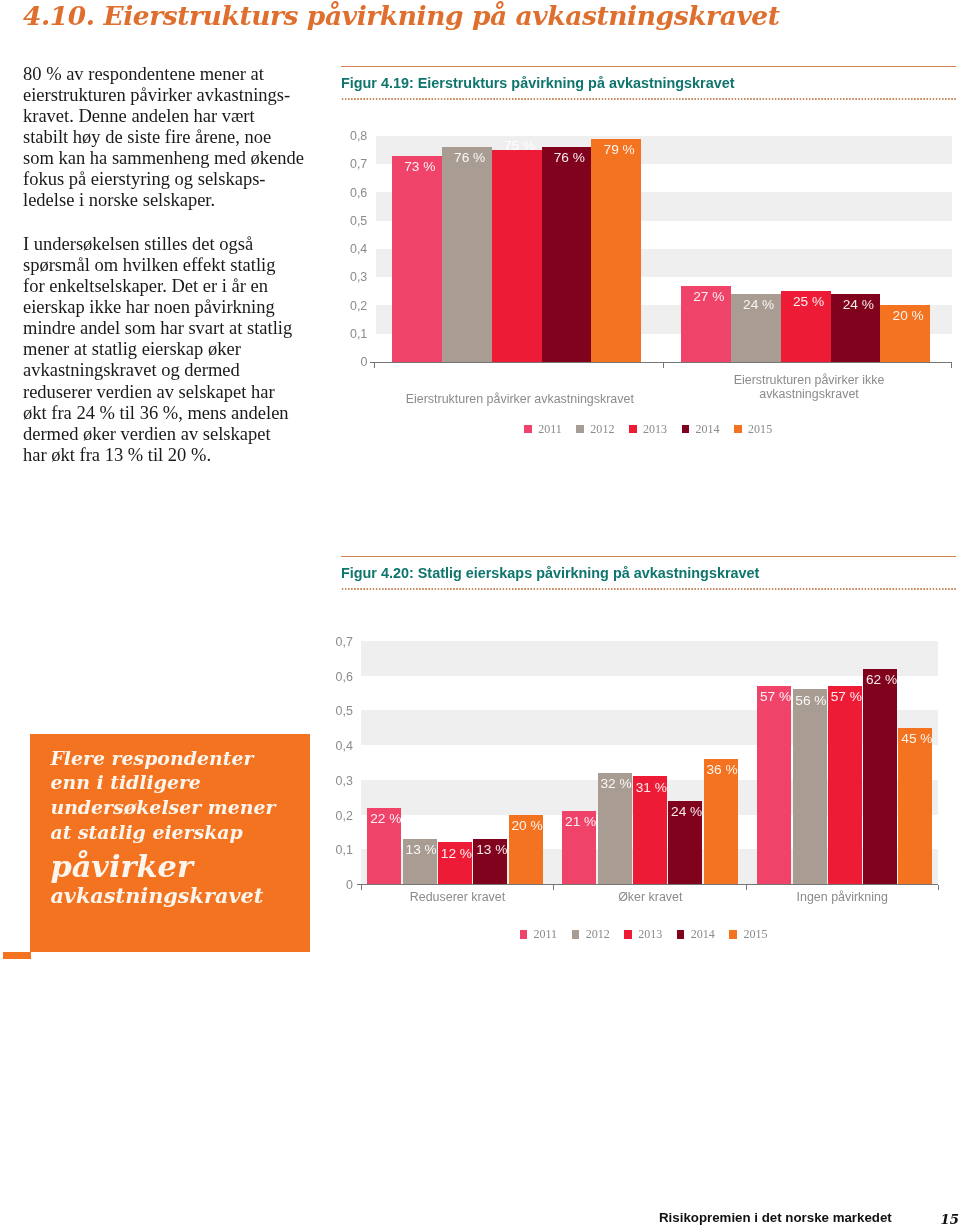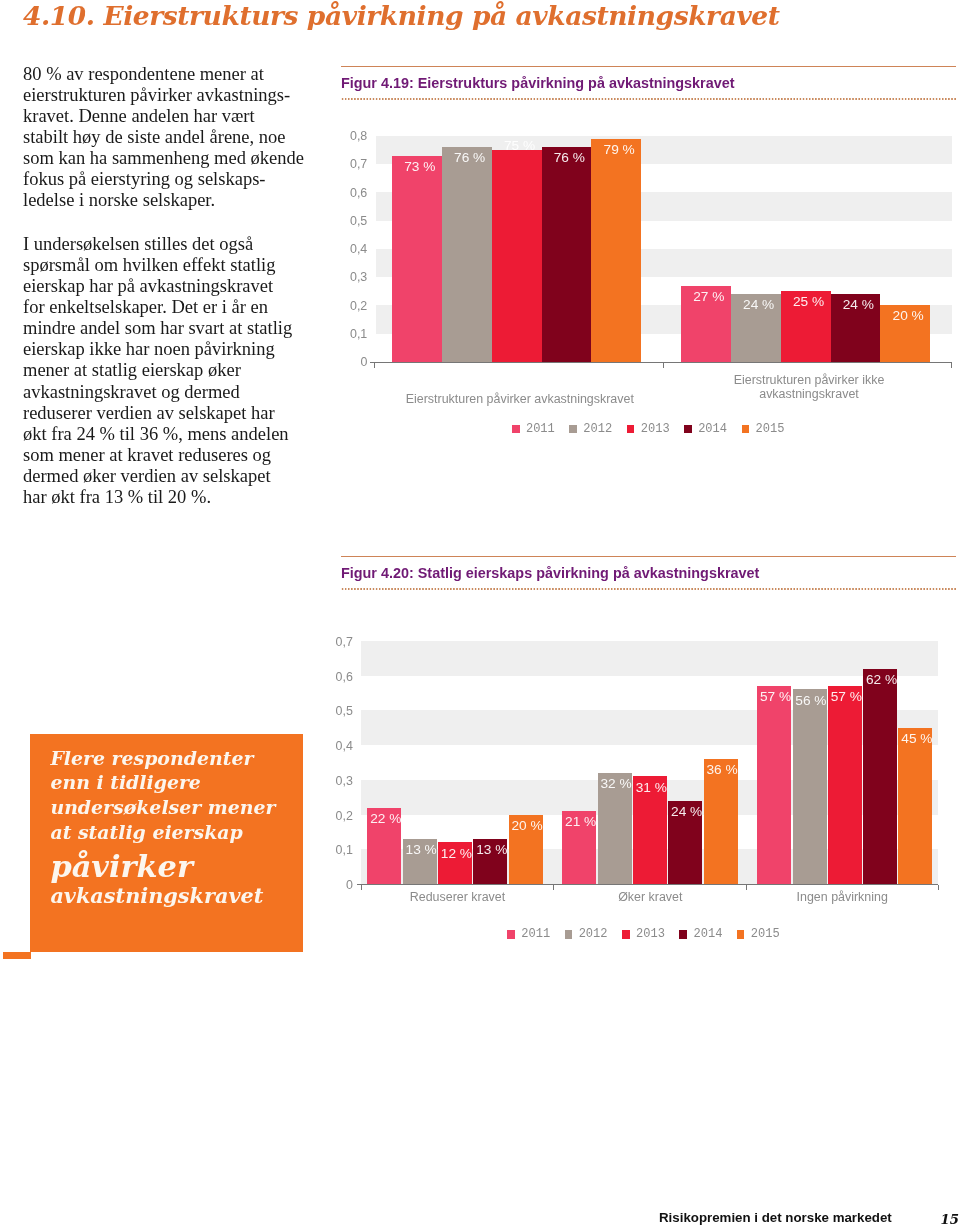--- a/index.html
+++ b/index.html
@@ -15,91 +15,89 @@
 
   
   .bodycol{position:absolute;left:23px;width:300px;margin:0;
     font-family:"Liberation Serif",serif;font-size:18.5px;line-height:21.15px;color:#1a1a1a;
     text-align:left;}
   .bodycol .tl{display:block;white-space:nowrap;}
   #para1{top:63.5px;}
   #para2{top:233.5px;}
 
   
-  #pullquote{position:absolute;left:30.4px;top:733.6px;width:272.7px;height:218.4px;background:#F37321;}
+  #pullquote{position:absolute;left:30.4px;top:733.6px;width:272.7px;height:218.4px;background:#F37321;padding-left:7px;}
   #pullquote .pq-inner{position:absolute;left:0;top:0;width:272.7px;height:218.4px;}
   #pullquote span{position:absolute;left:20px;white-space:nowrap;
     font-family:"DejaVu Serif",serif;font-style:italic;font-weight:bold;color:#FCF6EE;
     font-size:18.9px;line-height:19px;letter-spacing:0px;}
   #pullquote .big{font-size:30.4px;line-height:30px;}
   #pullquote .last{font-size:20.8px;line-height:21px;}
   #pqtab{position:absolute;left:3.4px;top:952px;width:27.2px;height:7.2px;background:#F37321;}
 
   
   .figure{position:absolute;}
   .fig-rule{position:absolute;left:0;top:0;height:1.4px;background:#CE8457;}
   .fig-title{position:absolute;left:0;font-family:"Liberation Sans",sans-serif;font-weight:bold;
-    font-size:14.4px;color:#701a75;white-space:nowrap;line-height:14px;}
+    font-size:14.4px;color:#0f766e;white-space:nowrap;line-height:14px;}
   .fig-dots{position:absolute;left:0;height:2px;
     background-image:radial-gradient(circle, #C98A5E 0.72px, rgba(255,255,255,0) 0.9px);
     background-size:3.1px 2px;background-repeat:repeat-x;background-position:0 50%;}
 
   
   .chart{position:absolute;}
   .band{position:absolute;background:#EFEFEF;}
   .ytick{position:absolute;text-align:right;font-family:"Liberation Sans",sans-serif;
     font-size:12.45px;color:#8b8b8b;line-height:13px;}
   .axisline{position:absolute;height:1px;background:#767676;}
   .tickmark{position:absolute;width:1px;height:5px;background:#767676;}
   .bar{position:absolute;}
   .barlabel{position:absolute;font-family:"Liberation Sans",sans-serif;font-size:13.7px;
     line-height:13px;color:rgba(255,255,255,0.92);white-space:nowrap;text-align:center;}
   .catlabel{position:absolute;text-align:center;font-family:"Liberation Sans",sans-serif;
     font-size:12.45px;color:#8b8b8b;line-height:13.6px;}
   .legend{position:absolute;display:flex;align-items:center;justify-content:center;}
   .legend .item{display:flex;align-items:center;margin:0 7.25px;}
   .legend .sw{width:7.6px;height:8.2px;display:inline-block;}
-  .legend .lb{font-family:Liberation Mono, monospace;font-size:12.05px;color:#8b8b8b;margin-left:6.4px;
+  .legend .lb{font-family:Liberation Serif, serif;font-size:12.05px;color:#8b8b8b;margin-left:6.4px;
     line-height:13px;}
 
   
   #footer{position:absolute;left:0;top:1208px;width:960px;height:20px;}
   #footer-title{position:absolute;left:659px;top:3px;font-family:"Liberation Sans",sans-serif;
     font-weight:bold;font-size:13.3px;line-height:14px;color:#111;}
   #footer-page{position:absolute;left:940.5px;top:5px;font-family:"DejaVu Serif",serif;
     font-weight:bold;font-style:italic;font-size:13.3px;line-height:14px;color:#111;}
 </style>
 </head>
 <body>
 
 <div class="page">
 
   <h1 id="heading">4.10. Eierstrukturs påvirkning på avkastningskravet</h1>
 
   <p class="bodycol" id="para1">
       <span class="tl">80 % av respondentene mener at</span>
       <span class="tl">eierstrukturen påvirker avkastnings-</span>
       <span class="tl">kravet. Denne andelen har vært</span>
-      <span class="tl">stabilt høy de siste andel årene, noe</span>
+      <span class="tl">stabilt høy de siste fire årene, noe</span>
       <span class="tl">som kan ha sammenheng med økende</span>
       <span class="tl">fokus på eierstyring og selskaps-</span>
       <span class="tl">ledelse i norske selskaper.</span>
     </p>
   <p class="bodycol" id="para2">
       <span class="tl">I undersøkelsen stilles det også</span>
       <span class="tl">spørsmål om hvilken effekt statlig</span>
-      <span class="tl">eierskap har på avkastningskravet</span>
       <span class="tl">for enkeltselskaper. Det er i år en</span>
+      <span class="tl">eierskap ikke har noen påvirkning</span>
       <span class="tl">mindre andel som har svart at statlig</span>
-      <span class="tl">eierskap ikke har noen påvirkning</span>
       <span class="tl">mener at statlig eierskap øker</span>
       <span class="tl">avkastningskravet og dermed</span>
       <span class="tl">reduserer verdien av selskapet har</span>
       <span class="tl">økt fra 24 % til 36 %, mens andelen</span>
-      <span class="tl">som mener at kravet reduseres og</span>
       <span class="tl">dermed øker verdien av selskapet</span>
       <span class="tl">har økt fra 13 % til 20 %.</span>
     </p>
 
   <div id="pullquote">
     <div class="pq-inner">
       <span class="reg" style="top:15.6px">Flere respondenter</span>
       <span class="reg" style="top:39.5px">enn i tidligere</span>
       <span class="reg" style="top:64.7px">undersøkelser mener</span>
       <span class="reg" style="top:89.6px">at statlig eierskap</span>

